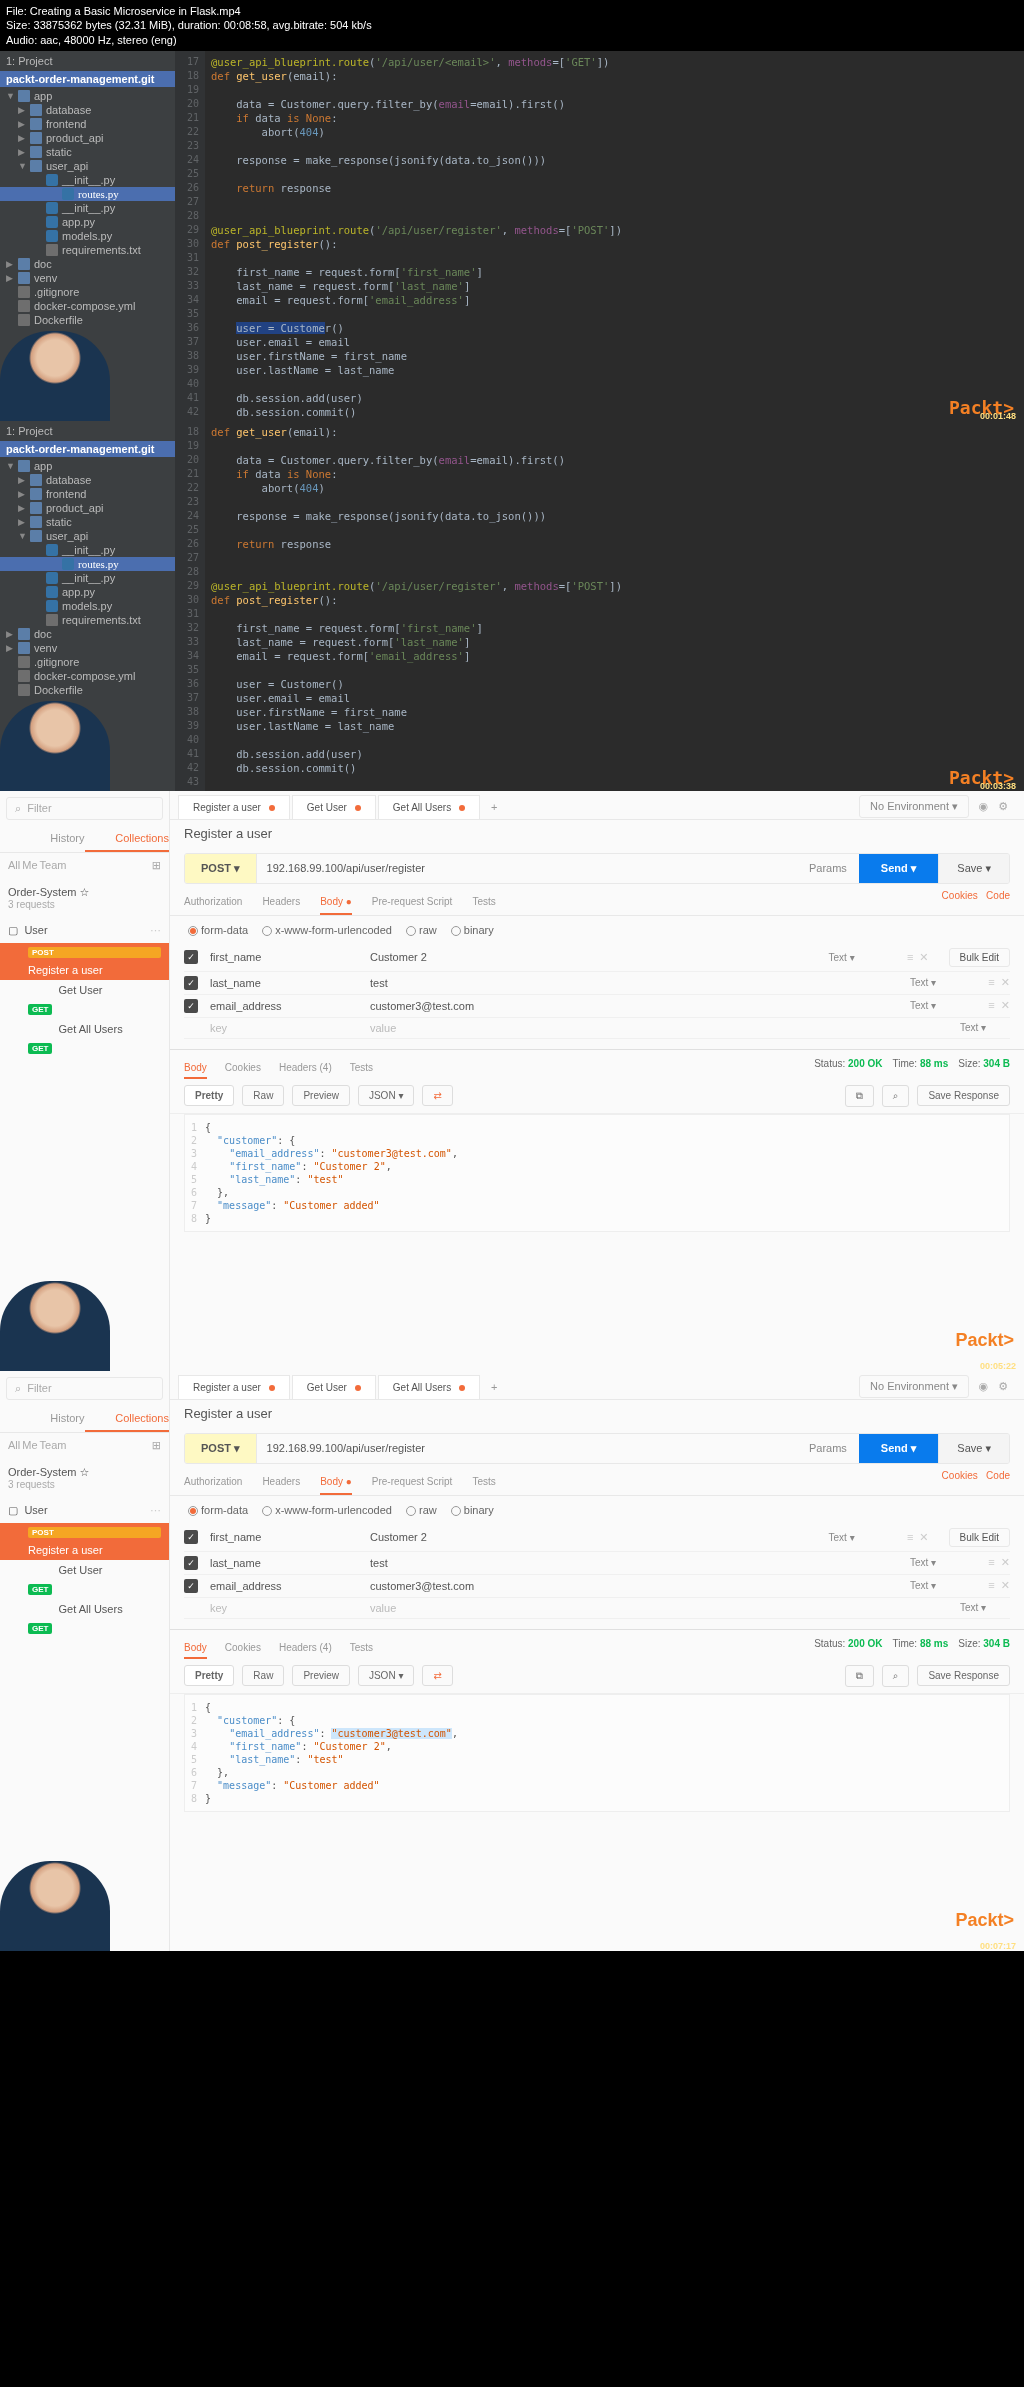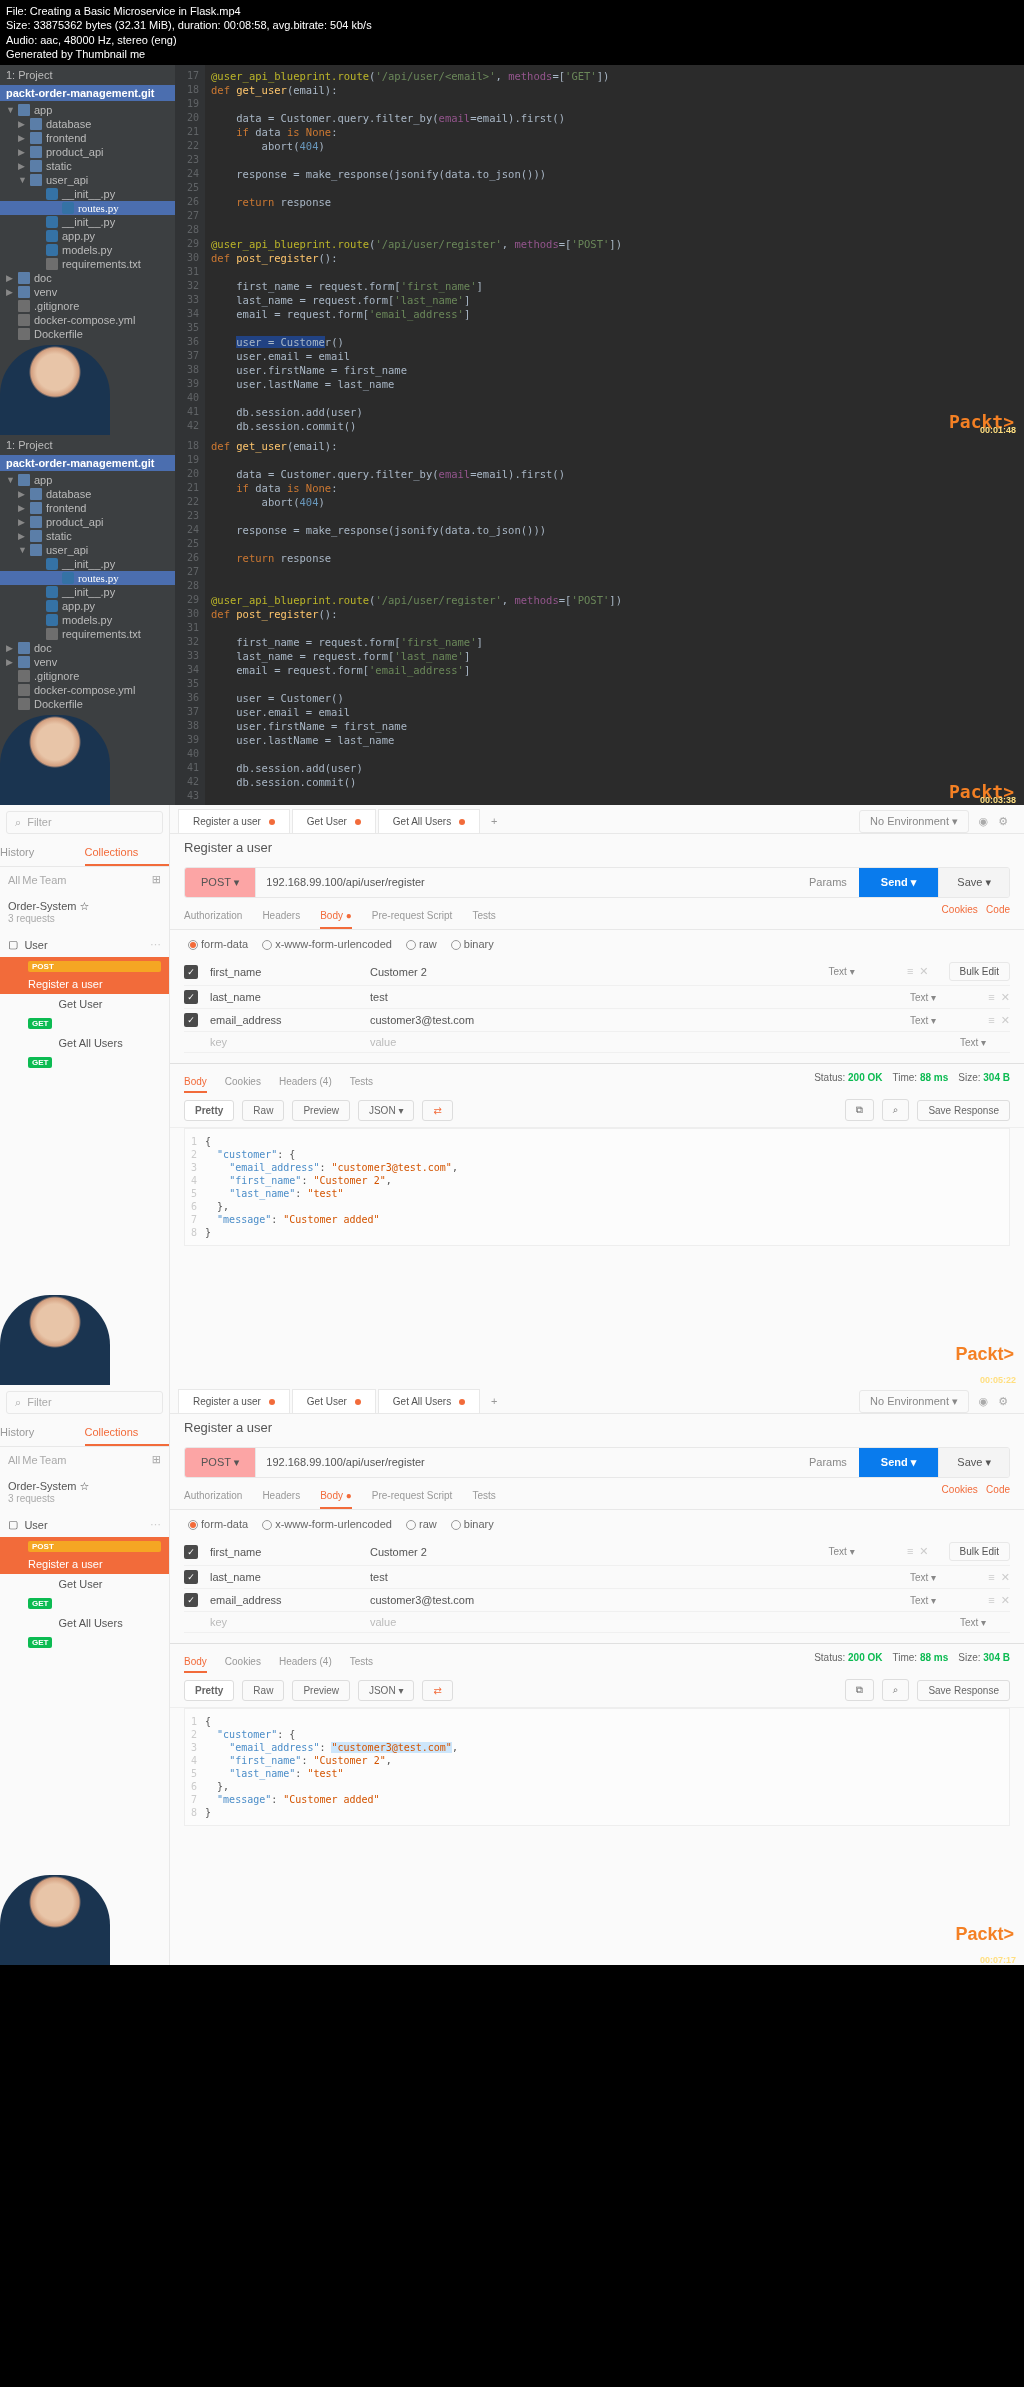--- a/index.html
+++ b/index.html
@@ -32,40 +32,40 @@
 .hl { background: #214283; }
 .watermark { position: absolute; bottom: 6px; right: 10px; color: #f48024; font-weight: bold; font-size: 18px; }
 .ts { position: absolute; bottom: 0; right: 8px; color: #ffdf80; font-size: 9px; font-weight: bold; }
 .face { position: absolute; bottom: 0; left: 0; width: 110px; height: 90px; background: radial-gradient(circle at 50% 30%, #e8c5a8 18px, #d4a080 24px, transparent 26px), #1a3450; border-radius: 50px 50px 0 0; }
 
 
 .pm { display: flex; background: #fafafa; height: 580px; position: relative; font-size: 11px; color: #555; }
 .pm-side { width: 170px; background: #fafafa; border-right: 1px solid #e8e8e8; }
 .pm-filter { margin: 6px; padding: 4px 8px; border: 1px solid #e8e8e8; border-radius: 3px; display: flex; gap: 6px; color: #aaa; }
 .pm-tabs { display: flex; border-bottom: 1px solid #e8e8e8; }
-.pm-tab { flex: 1; padding: 6px 0; text-align: left; color: #999; cursor: pointer; }
+.pm-tab { flex: 1; padding: 6px 0; text-align: right; color: #999; cursor: pointer; }
 .pm-tab.active { color: #f26b3a; border-bottom: 2px solid #f26b3a; }
 .pm-scope { padding: 6px 8px; color: #aaa; display: flex; gap: 2px; align-items: center; }
 .pm-coll-h { padding: 8px; cursor: pointer; }
 .pm-coll-sub { color: #aaa; font-size: 10px; }
 .pm-folder { padding: 6px 8px; display: flex; gap: 6px; align-items: center; }
 .pm-req { padding: 4px 8px 4px 28px; display: flex; gap: 6px; cursor: pointer; }
 .pm-req.sel { background: #f26b3a; color: #fff; flex-direction: column; }
 .method-b { font-size: 8px; font-weight: bold; padding: 1px 4px; border-radius: 2px; }
 .m-post { background: #f5a623; color: #fff; }
 .m-get { background: #0cbb52; color: #fff; margin-top: 20px; }
 .pm-main { flex: 1; display: flex; flex-direction: column; }
 .pm-toptabs { display: flex; padding: 4px 8px 0; gap: 2px; align-items: center; border-bottom: 1px solid #e8e8e8; }
 .pm-toptab { padding: 6px 14px; border: 1px solid #e8e8e8; border-bottom: none; background: #fff; cursor: pointer; position: relative; font-size: 10px; }
 .pm-toptab .dot { width: 6px; height: 6px; background: #f26b3a; border-radius: 50%; display: inline-block; margin-left: 8px; }
 .pm-plus { width: 24px; text-align: center; color: #999; }
 .pm-env { margin-left: auto; border: 1px solid #e8e8e8; padding: 4px 10px; border-radius: 3px; color: #888; }
 .pm-title { padding: 6px 14px; font-size: 13px; }
 .pm-urlbar { display: flex; margin: 6px 14px; border: 1px solid #e8e8e8; border-radius: 3px; overflow: hidden; }
-.pm-method { padding: 8px 16px; background: #fca5a5; font-weight: normal; border-right: 1px solid #e8e8e8; text-align: right; }
+.pm-method { padding: 8px 16px; background: #fef9c3; font-weight: bold; border-right: 1px solid #e8e8e8; text-align: right; }
 .pm-url { flex: 1; padding: 8px 10px; color: #555; }
 .pm-params { padding: 8px 12px; color: #888; }
 .pm-send { background: #097bed; color: #fff; padding: 8px 22px; font-weight: bold; cursor: pointer; }
 .pm-save { padding: 8px 18px; background: #f4f4f4; border-left: 1px solid #e8e8e8; }
 .pm-subtabs { display: flex; padding: 0 14px; gap: 20px; border-bottom: 1px solid #e8e8e8; color: #999; font-size: 10px; }
 .pm-subtab { padding: 6px 0; cursor: pointer; }
 .pm-subtab.active { color: #f26b3a; border-bottom: 2px solid #f26b3a; }
 .pm-cookies { margin-left: auto; color: #f26b3a; }
 .pm-bodytype { padding: 8px 18px; display: flex; gap: 14px; color: #666; }
 .radio { width: 10px; height: 10px; border: 1px solid #999; border-radius: 50%; display: inline-block; vertical-align: middle; }
@@ -92,21 +92,20 @@
 .jv { color: #d35400; }
 .jh { background: #cde6fb; }
 </style>
 </head>
 <body>
 
 <div class="meta">
   <div>File: Creating a Basic Microservice in Flask.mp4</div>
   <div>Size: 33875362 bytes (32.31 MiB), duration: 00:08:58, avg.bitrate: 504 kb/s</div>
   <div>Audio: aac, 48000 Hz, stereo (eng)</div>
-  <div>Generated by Thumbnail me</div>
 </div>
 
 <div id="ide-frames">
     <div class="pane code-pane">
     <div class="sidebar">
       <div class="sb-head">
           <span>1: Project</span>
         </div>
       <div class="sb-title">packt-order-management.git</div>
       <div class="tree">

